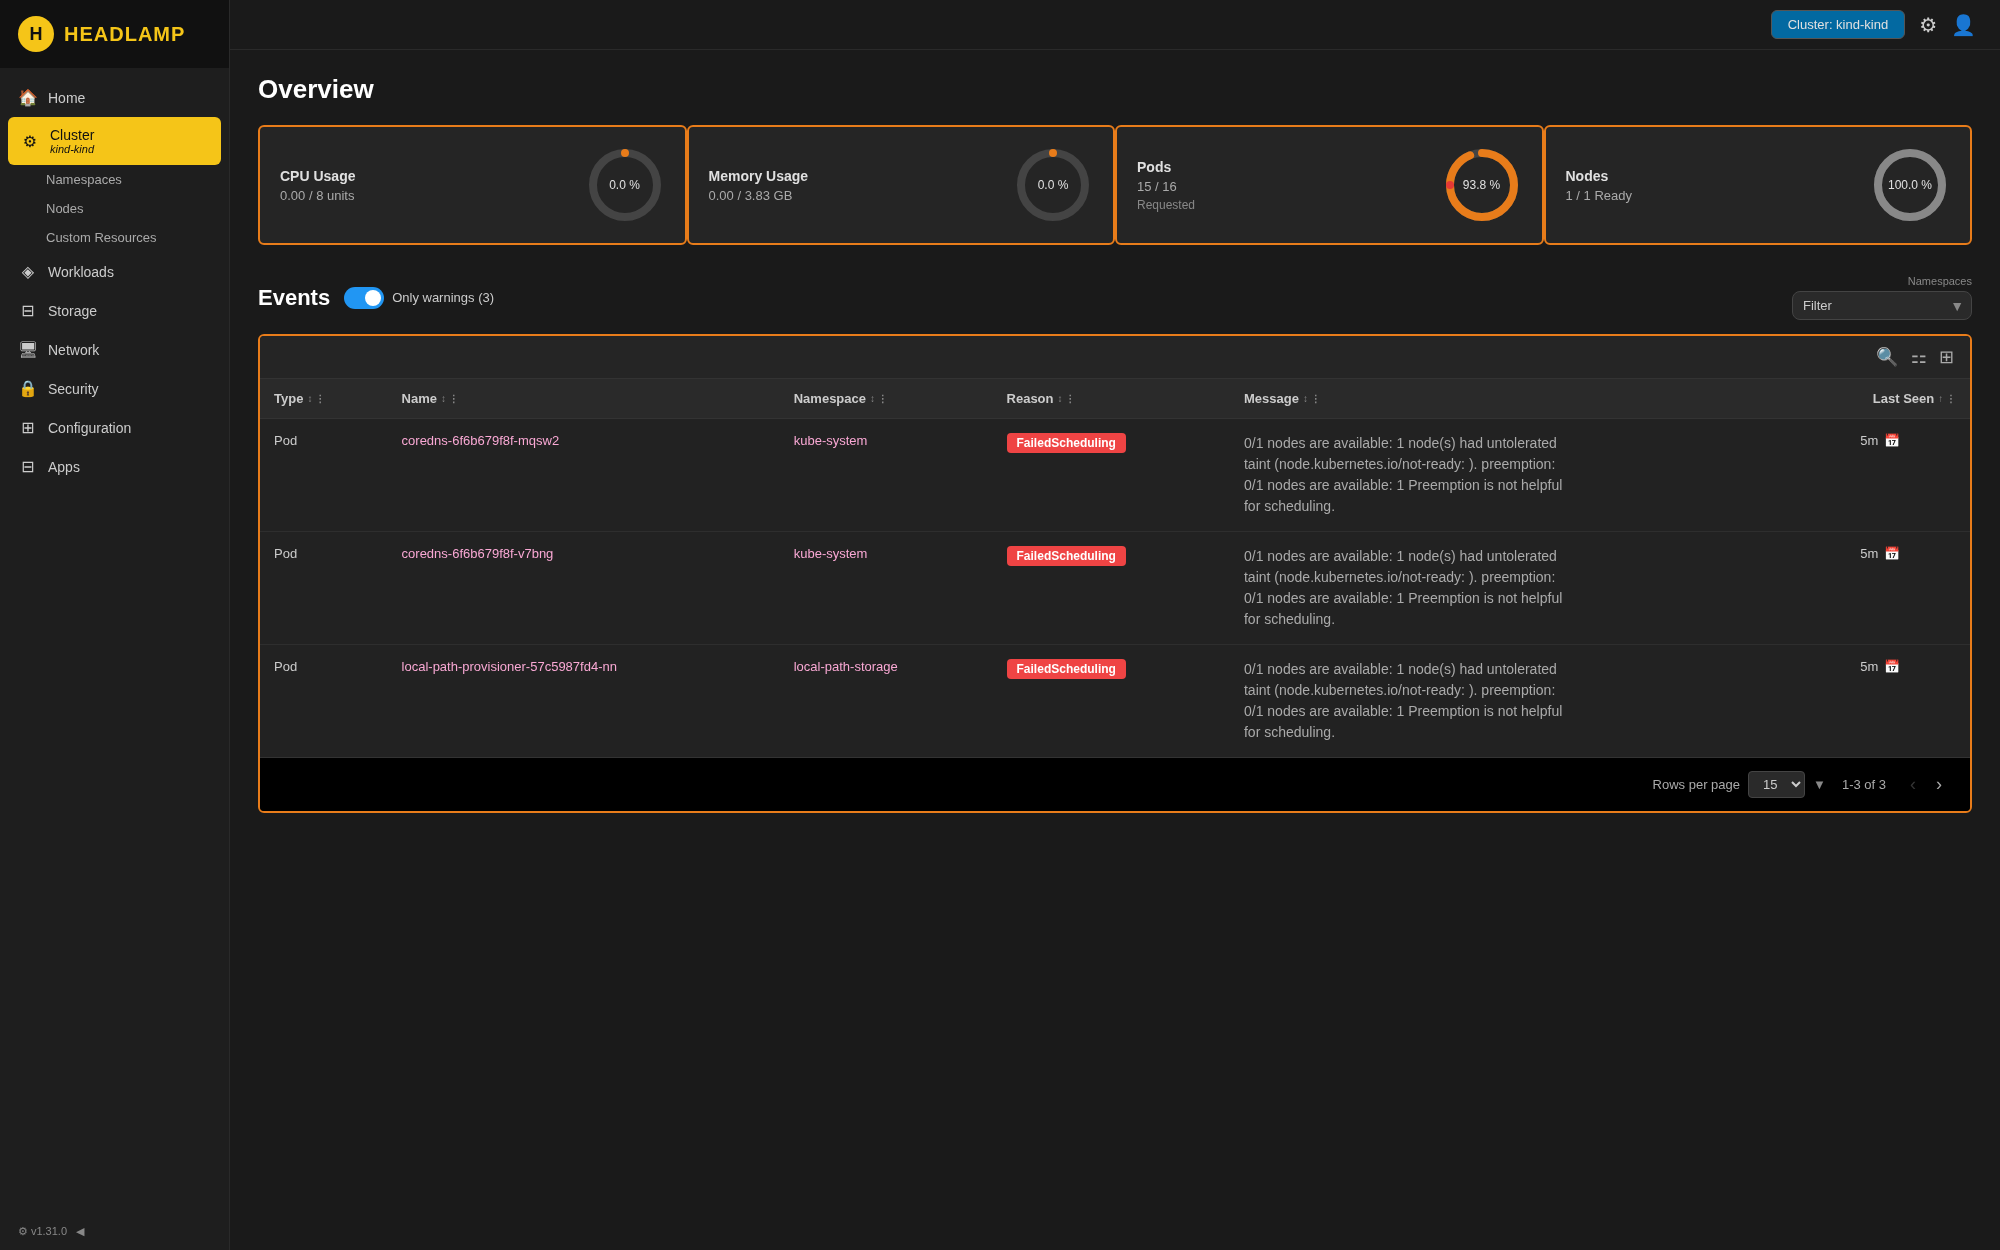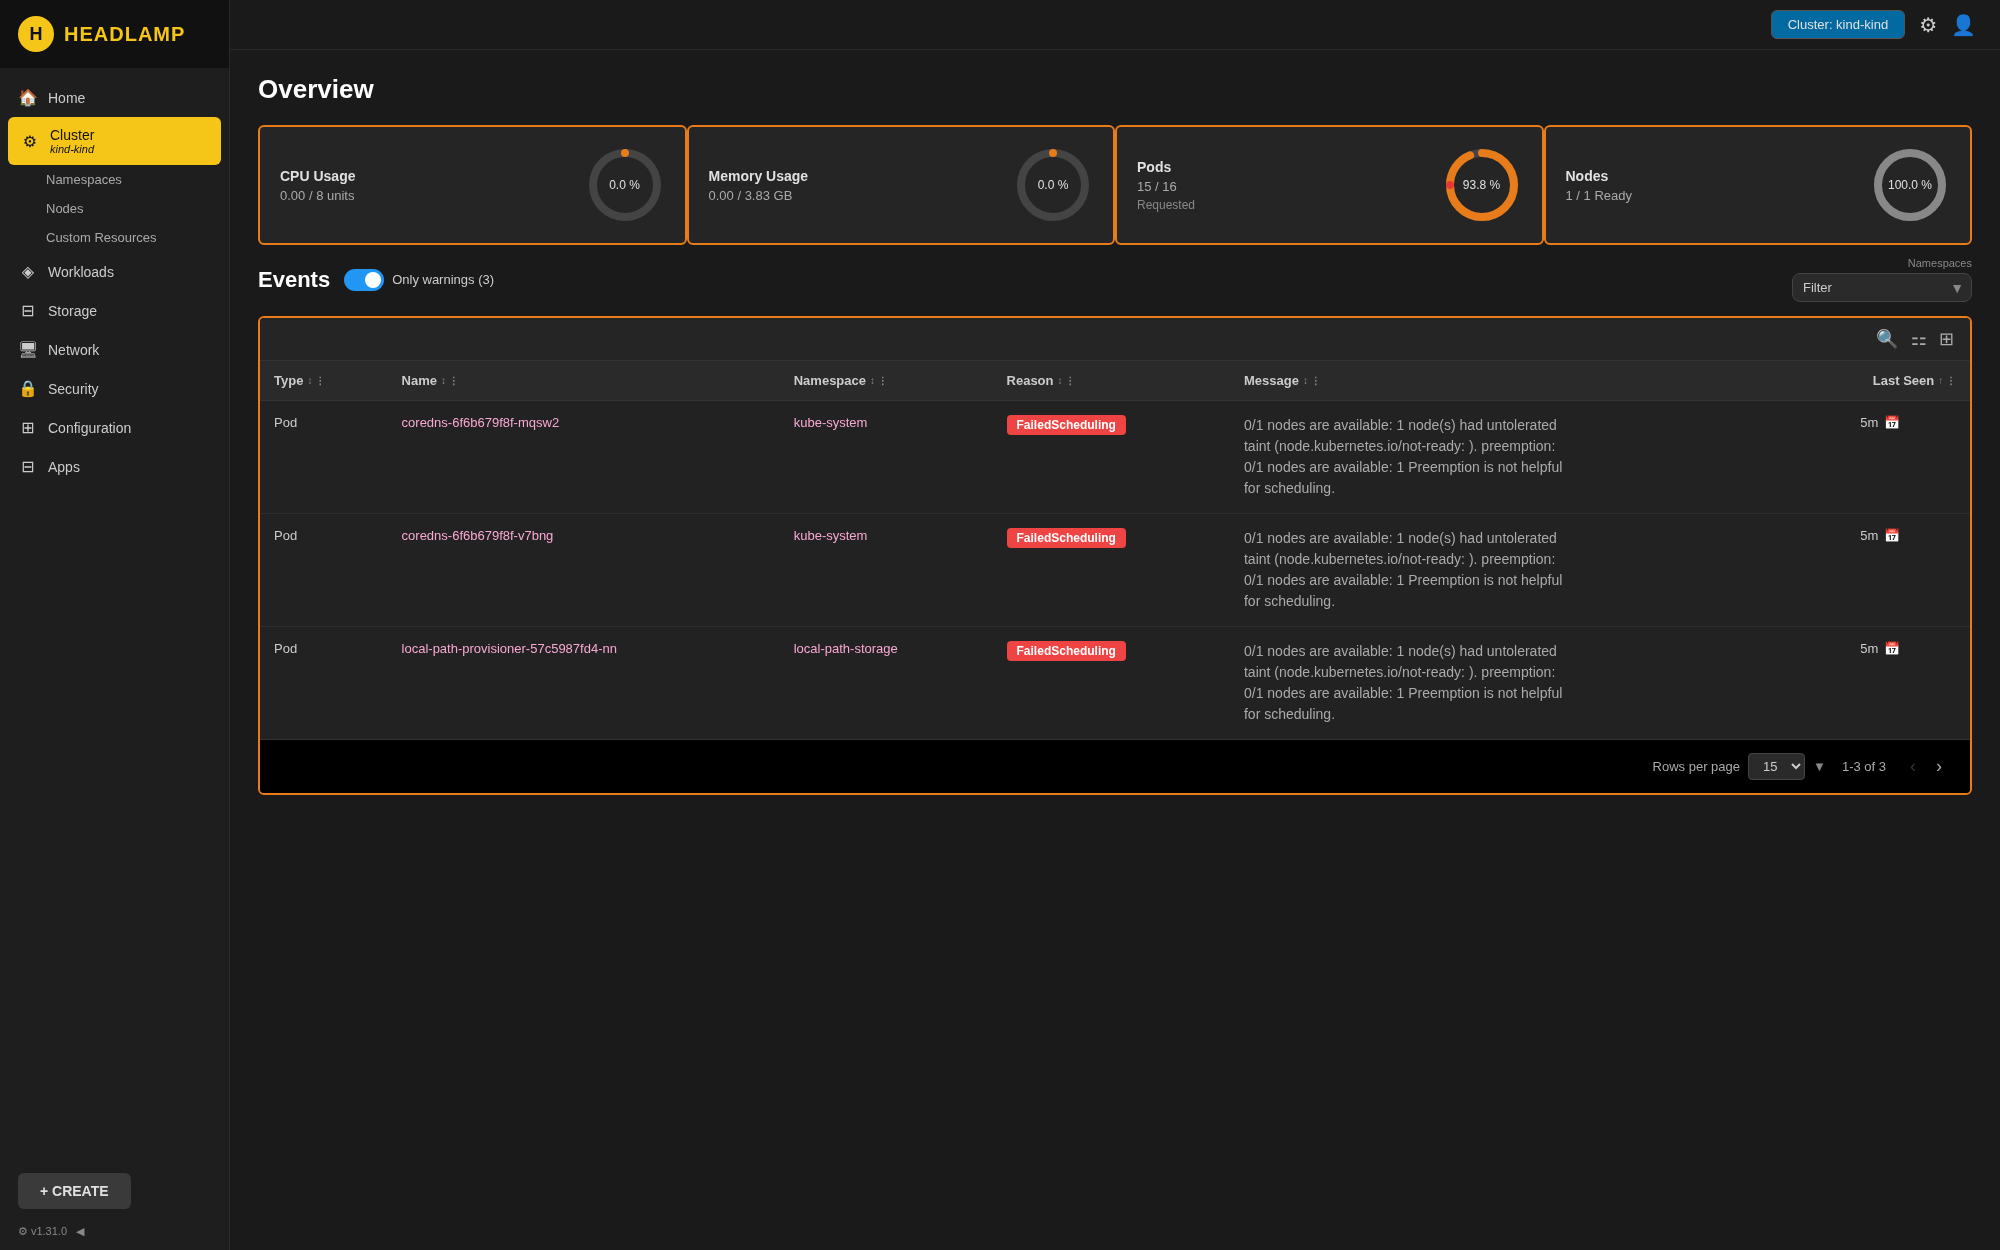--- a/index.html
+++ b/index.html
@@ -24,21 +24,21 @@
     
     .main { flex: 1; display: flex; flex-direction: column; overflow: hidden; }
     .topbar { background: #1a1a1a; padding: 10px 24px; display: flex; align-items: center; justify-content: flex-end; gap: 14px; border-bottom: 1px solid #2a2a2a; }
     .cluster-badge { background: #0369a1; border: 1px solid #555; color: #e0e0e0; padding: 6px 16px; border-radius: 6px; font-size: 13px; cursor: pointer; }
     .topbar-icon { color: #ccc; font-size: 20px; cursor: pointer; }
 
     .content { flex: 1; overflow-y: auto; padding: 24px 28px; }
     .page-title { font-size: 26px; font-weight: 600; color: #fff; margin-bottom: 20px; }
 
     
-    .stats-row { display: flex; gap: 0; margin-bottom: 12px; }
+    .stats-row { display: flex; gap: 0; margin-bottom: 30px; }
     .stat-card { flex: 1; background: #252525; border: 2px solid #e87c1a; border-radius: 6px; padding: 18px 20px; display: flex; align-items: center; justify-content: space-between; min-height: 100px; }
     .stat-info { display: flex; flex-direction: column; gap: 4px; }
     .stat-label { font-size: 14px; font-weight: 600; color: #e0e0e0; }
     .stat-value { font-size: 13px; color: #aaa; }
     .stat-sub { font-size: 12px; color: #888; }
 
     
     .circle-container { position: relative; width: 80px; height: 80px; }
     .circle-svg { transform: rotate(-90deg); }
     .circle-bg { fill: none; stroke: #444; stroke-width: 8; }
@@ -135,23 +135,20 @@
       <span class="nav-icon">⊞</span>
       <span>Configuration</span>
     </div>
     <div class="nav-item">
       <span class="nav-icon">⊟</span>
       <span>Apps</span>
     </div>
   </div>
 
   <div class="sidebar-bottom-area">
-    <div style="padding: 10px 18px;">
-      <button class="create-btn">+ CREATE</button>
-    </div>
     <div class="version-text">
       <span>⚙</span> <span>v1.31.0</span>
       <span style="margin-left: 6px; cursor: pointer;">◀</span>
     </div>
   </div>
 </div>
 
 <div class="main">
 
   <div class="topbar">

